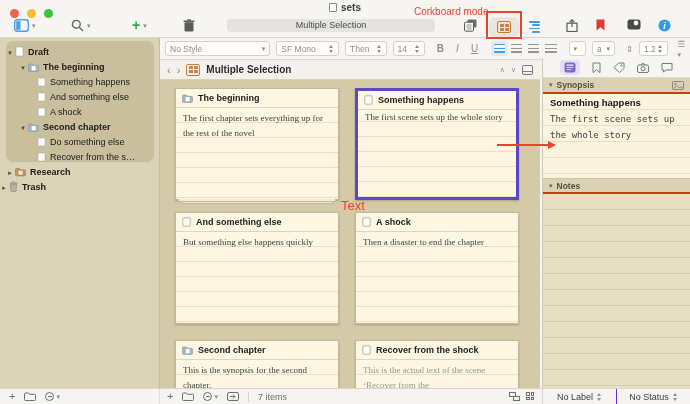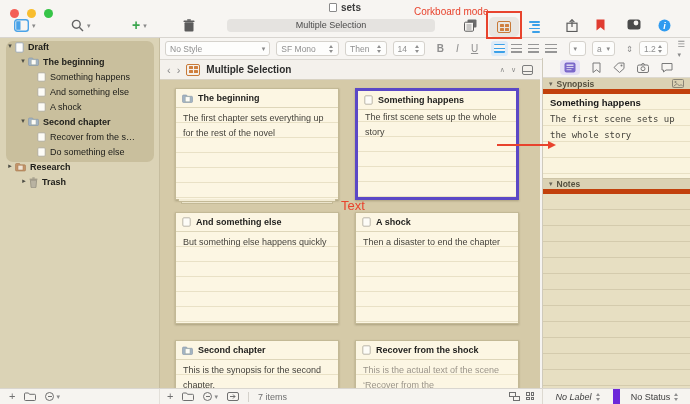--- a/index.html
+++ b/index.html
@@ -33,71 +33,71 @@
   .align.sel { background:repeating-linear-gradient(to bottom,#3ba0e8 0 1.3px,transparent 1.3px 3.6px); box-shadow:0 0 0 3px #ddebf8; border-radius:1px; }
   .mini { font-size:8.5px; color:#8f8f8f; }
   .stepper { display:inline-block; width:5px; height:8px; position:relative; }
   .stepper::before { content:""; position:absolute; left:0; top:0; border-left:2.5px solid transparent; border-right:2.5px solid transparent; border-bottom:3px solid #8f8f8f; }
   .stepper::after { content:""; position:absolute; left:0; bottom:0; border-left:2.5px solid transparent; border-right:2.5px solid transparent; border-top:3px solid #8f8f8f; }
 
   
   .binder { position:absolute; left:0; top:38px; width:160px; height:350px; background:#dbd3b6; border-right:1px solid #c6bd9f; overflow:hidden; }
   .binder-sel { position:absolute; left:6px; top:3px; width:148px; height:121px; background:#c9bf9d; border-radius:7px; }
   .b-rows { position:absolute; left:0; top:4px; width:160px; }
-  .b-row { height:15px; display:flex; align-items:flex-start; font-family:"DejaVu Sans Mono",monospace; font-size:9px; color:#20201c; white-space:nowrap; }
+  .b-row { height:15px; display:flex; align-items:flex-end; font-family:"DejaVu Sans Mono",monospace; font-size:9px; color:#20201c; white-space:nowrap; }
   .b-row .tri { width:8px; font-size:7px; color:#4c4c44; text-align:center; flex:none; }
   .b-row .bicon { flex:none; display:flex; margin:0 1px; }
   .b-row .blabel { margin-left:3px; }
   .b-row.bold .blabel { font-weight:bold; }
 
   
   .ed-header { position:absolute; left:160px; top:60px; width:380px; height:20px; background:#f4f1ec; border-bottom:1px solid #d8d2c2; display:flex; align-items:center; padding:0 7px; gap:6px; }
   .nav-ar { color:#8a8a8a; font-size:11px; line-height:10px; }
   .ed-title { font-size:10px; font-weight:bold; color:#2d2d2d; }
   .ed-right { margin-left:auto; display:flex; align-items:center; gap:6px; color:#8a8a8a; font-size:7px; }
   .corkboard { position:absolute; left:160px; top:80px; width:380px; height:308px; background:#d5caa8; overflow:hidden; }
 
   .card { position:absolute; width:164px; height:112px; background:#fcf6e3; border:1px solid #c3b996; box-shadow:0 1px 2px rgba(90,80,50,.35); }
   .card.stack::after { content:""; position:absolute; left:2px; right:2px; bottom:-3px; height:2px; background:#f3ecd5; border:1px solid #c3b996; border-top:none; }
   .card.stack::before { content:""; position:absolute; left:5px; right:5px; bottom:-5px; height:2px; background:#ece5cd; border:1px solid #c3b996; border-top:none; }
   .card.selcard { border:3px solid #5b48c6; }
   .card-head { height:19px; display:flex; align-items:center; gap:5px; padding:0 6px; border-bottom:1px solid #ded6ba; }
   .card-title { font-size:9px; font-weight:bold; color:#1e1e1c; white-space:nowrap; }
   .card-body { position:absolute; left:0; right:0; top:19px; bottom:0; padding:3px 8px 0 7px;
     background:repeating-linear-gradient(to bottom,transparent 0 14px,#e9e1c6 14px 15px);
-    font-family:Liberation Sans, sans-serif; font-size:9px; line-height:15px; color:#45433c; }
+    font-family:Liberation Serif, serif; font-size:9px; line-height:15px; color:#45433c; }
   .card.selcard .card-body { top:16px; }
   .card.muted .card-body { color:#9b958a; }
 
   
   .inspector { position:absolute; left:542px; top:58px; width:148px; height:330px; border-left:1px solid #cfcabb; background:#faf4de; display:flex; flex-direction:column; overflow:hidden; }
   .insp-tabs { height:20px; background:#f7f5f2; border-bottom:1px solid #ddd9d0; display:flex; align-items:center; justify-content:center; gap:12px; flex:none; }
   .insp-tab { display:flex; align-items:center; }
   .insp-tab.active { background:#e5dff6; border-radius:4px; padding:2px 4px; }
-  .sec-head { height:16px; background:#dbd2b4; border-bottom:5px solid #c2410c; display:flex; align-items:center; padding:0 6px; gap:4px; flex:none; }
+  .sec-head { height:16px; background:#dbd2b4; border-bottom:2px solid #c2410c; display:flex; align-items:center; padding:0 6px; gap:4px; flex:none; }
   .sec-head .tri { font-size:7px; color:#6a6456; }
   .sec-label { font-size:8.5px; font-weight:bold; color:#55503f; }
   .sec-head .right { margin-left:auto; display:flex; }
   .syn-body { height:84px; flex:none; padding:3px 7px 0;
     background:repeating-linear-gradient(to bottom,transparent 0 15px,#e8e0c4 15px 16px); }
   .syn-title { font-size:9.5px; font-weight:bold; color:#191919; margin-bottom:3px; }
   .syn-text { font-family:"DejaVu Sans Mono",monospace; font-size:9px; line-height:16px; color:#45433c; }
   .notes-head { border-top:1px solid #cdc4a6; }
   .notes-body { flex:1; background:#e7dfc2;
     background-image:repeating-linear-gradient(to bottom,transparent 0 15px,#d4cbad 15px 16px); }
 
   
   .bottombar { position:absolute; left:0; bottom:0; width:690px; height:16px; background:#f6f4f0; border-top:1px solid #d9d6d0; display:flex; align-items:center; font-size:9px; color:#6f6f6f; }
   .bf { display:flex; align-items:center; gap:9px; height:100%; }
   .bf-binder { width:160px; padding-left:9px; border-right:1px solid #e3e0da; }
   .bf-editor { width:382px; padding-left:7px; }
   .bf-editor .right { margin-left:auto; display:flex; gap:6px; padding-right:8px; }
   .bf-insp { flex:1; border-left:1px solid #ddd9d0; display:flex; height:100%; }
   .bf-half { flex:1; display:flex; align-items:center; justify-content:center; gap:4px; color:#3d3d3d; }
-  .bf-half:first-child { border-right:7px solid #6d28d9;font-style:italic; }
+  .bf-half:first-child { border-right:1px solid #6d28d9; }
   .vdiv { width:1px; height:10px; background:#d4d1cb; }
   .ic-circleminus { width:9px; height:9px; border:1px solid #6f6f6f; border-radius:50%; position:relative; display:inline-block; }
   .ic-circleminus::after { content:""; position:absolute; left:1.5px; right:1.5px; top:3px; height:1px; background:#6f6f6f; }
   .plus-sm { font-size:11px; color:#6f6f6f; line-height:9px; }
   .ic-grid-sm { display:inline-grid; grid-template-columns:3.5px 3.5px; grid-template-rows:3.5px 3.5px; gap:1px; }
   .ic-grid-sm i { border:1px solid #6f6f6f; }
 
   
   .anno { position:absolute; color:#e8432d; z-index:50; }
   .anno-corkmode { left:414px; top:6px; font-size:10px; }
@@ -305,41 +305,41 @@
           </svg>
         </span>
         <span class="blabel">Second chapter</span>
       </div>
       <div class="b-row" style="padding-left: 36px;">
         <span class="bicon">
           <svg width="9" height="10">
             <rect x="0.8" y="0.8" width="7.4" height="8.4" rx="1" fill="#fdfcf7" stroke="#a9a698" stroke-width="0.8"></rect>
           </svg>
         </span>
+        <span class="blabel">Do something else</span>
+      </div>
+      <div class="b-row" style="padding-left: 36px;">
+        <span class="bicon">
+          <svg width="9" height="10">
+            <rect x="0.8" y="0.8" width="7.4" height="8.4" rx="1" fill="#fdfcf7" stroke="#a9a698" stroke-width="0.8"></rect>
+          </svg>
+        </span>
         <span class="blabel">Recover from the s…</span>
-      </div>
-      <div class="b-row" style="padding-left: 36px;">
-        <span class="bicon">
-          <svg width="9" height="10">
-            <rect x="0.8" y="0.8" width="7.4" height="8.4" rx="1" fill="#fdfcf7" stroke="#a9a698" stroke-width="0.8"></rect>
-          </svg>
-        </span>
-        <span class="blabel">Do something else</span>
       </div>
       <div class="b-row bold" style="padding-left: 6px;">
         <span class="tri">▸</span>
         <span class="bicon">
           <svg width="11" height="10">
             <path d="M0.5 2.5 a1 1 0 0 1 1 -1 h3 l1 1.3 h4 a1 1 0 0 1 1 1 v4.2 a1 1 0 0 1 -1 1 h-8 a1 1 0 0 1 -1 -1 z" fill="#c3946a" stroke="#a87b50" stroke-width="0.6"></path>
             <rect x="3" y="3.2" width="5" height="4.8" fill="#efe3d4" stroke="#a87b50" stroke-width="0.5"></rect>
           </svg>
         </span>
         <span class="blabel">Research</span>
       </div>
-      <div class="b-row bold" style="padding-left: 20px;">
+      <div class="b-row bold" style="padding-left: 0;">
         <span class="tri">▸</span>
         <span class="bicon">
           <svg width="9" height="11">
             <path d="M1.4 3.2 h6.2 l-0.6 6.8 a1 1 0 0 1 -1 0.9 h-3 a1 1 0 0 1 -1 -0.9 z" fill="#b9b3a2" stroke="#8b8678" stroke-width="0.7"></path>
             <line x1="0.6" y1="2.2" x2="8.4" y2="2.2" stroke="#8b8678" stroke-width="0.9"></line>
             <line x1="3.3" y1="1" x2="5.7" y2="1" stroke="#8b8678" stroke-width="0.9"></line>
           </svg>
         </span>
         <span class="blabel">Trash</span>
       </div>

